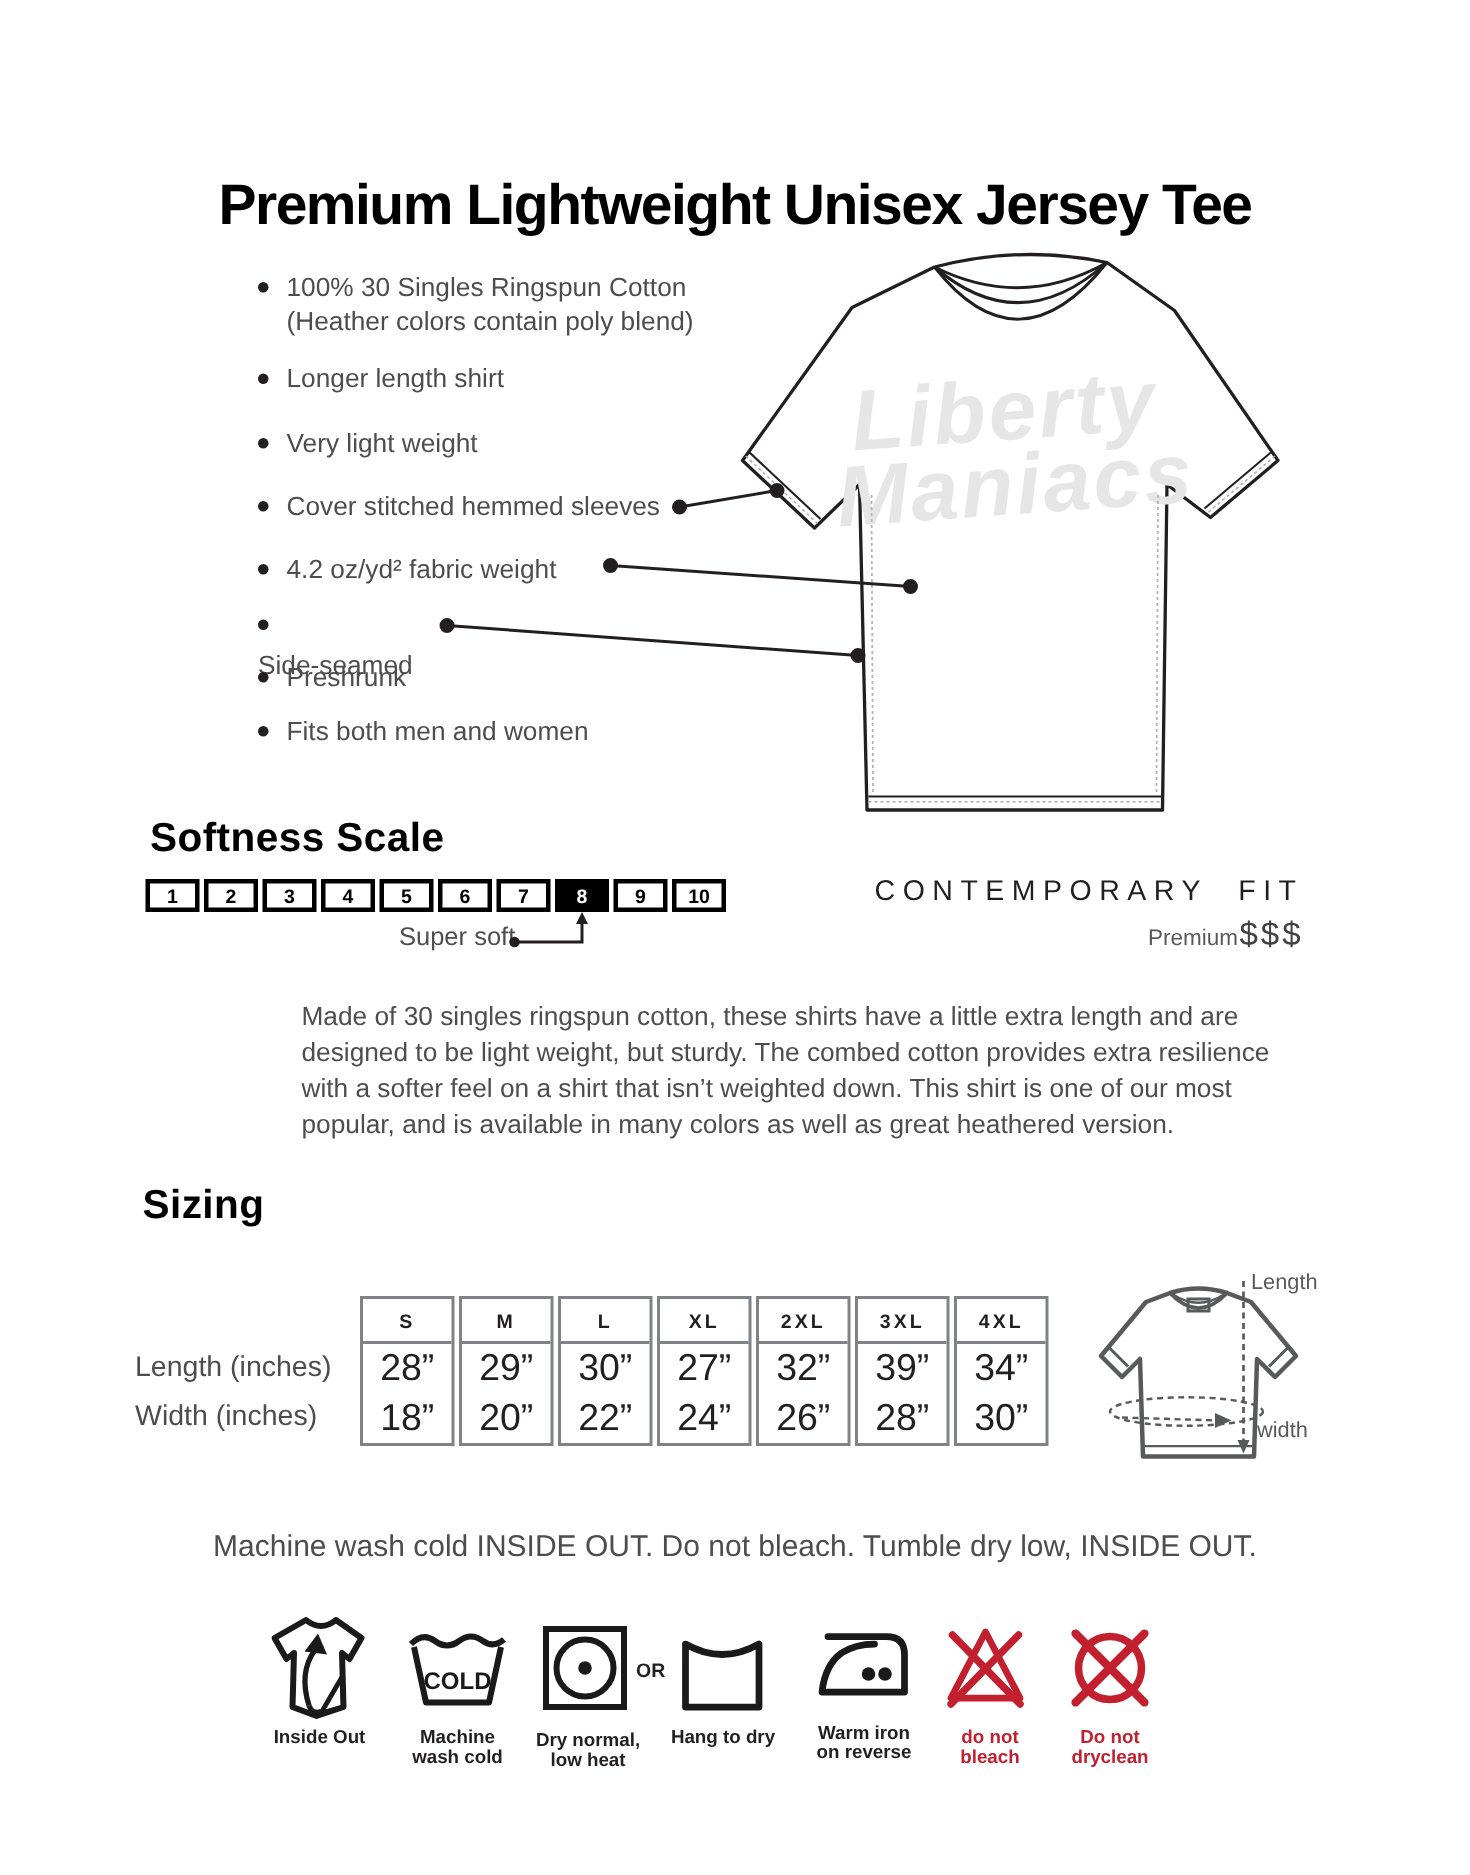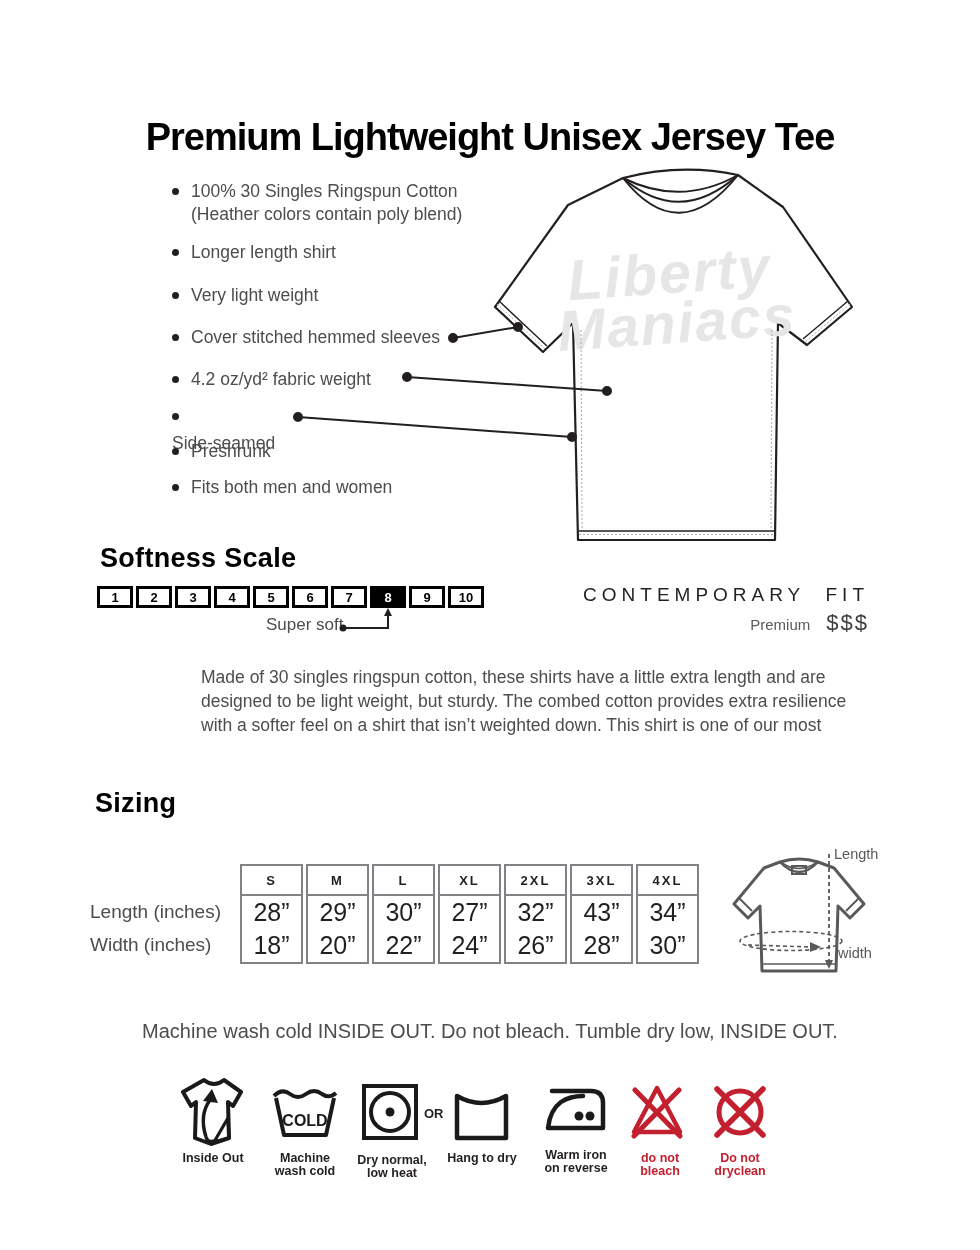--- a/index.html
+++ b/index.html
@@ -17,21 +17,21 @@
 
   
   .h2 { font-size:27px; font-weight:bold; color:#000; letter-spacing:0.3px; }
   .scale { left:97px; top:586px; display:flex; gap:3px; }
   .scale-box { width:36px; height:22px; border:3px solid #000; background:#fff; display:flex;
                align-items:center; justify-content:center; font-size:13px; font-weight:bold; color:#000; }
   .scale-box.sel { background:#000; color:#fff; }
   .super-soft { left:266px; top:615px; font-size:17px; color:#4d4d4f; }
 
   .fit-label { right:111px; top:584px; font-size:19px; letter-spacing:5px; color:#231f20; white-space:pre; }
-  .tier-row { right:111px; top:610px; display:flex; align-items:baseline; gap:16px; }
+  .tier-row { right:111px; top:610px; display:flex; align-items:baseline; gap:1px; }
   .tier { font-size:15px; color:#58595b; }
   .price { font-size:22px; letter-spacing:2px; color:#414042; }
 
   .para { left:156px; top:665px; width:720px; font-size:17.5px; line-height:24px; color:#4d4d4f;margin-left:45px; }
 
   
   .row-label { left:90px; font-size:19px; color:#4d4d4f; }
   .size-table { left:240px; top:864px; display:flex; gap:3px; }
   .size-col { width:63px; border:2px solid #808285; background:#fff; }
   .size-col .hd { height:30px; line-height:30px; text-align:center; font-size:13px; font-weight:bold;
@@ -156,20 +156,21 @@
   <div class="abs fit-label">CONTEMPORARY  FIT</div>
   <div class="abs tier-row">
     <span class="tier">Premium</span>
     <span class="price">$$$</span>
   </div>
 
   <div class="abs para">
     <div>Made of 30 singles ringspun cotton, these shirts have a little extra length and are</div>
     <div>designed to be light weight, but sturdy. The combed cotton provides extra resilience</div>
     <div>with a softer feel on a shirt that isn’t weighted down. This shirt is one of our most</div>
+    <div>popular, and is available in many colors as well as great heathered version.</div>
   </div>
 
   <div class="abs h2" style="left:95px; top:788px;">Sizing</div>
   <div class="abs row-label" style="top:901px;">Length (inches)</div>
   <div class="abs row-label" style="top:934px;">Width (inches)</div>
 
   <div class="abs size-table">
     <div class="size-col">
       <div class="hd">S</div>
       <div class="val">28”</div>
@@ -190,21 +191,21 @@
       <div class="val">27”</div>
       <div class="val">24”</div>
     </div>
     <div class="size-col">
       <div class="hd">2XL</div>
       <div class="val">32”</div>
       <div class="val">26”</div>
     </div>
     <div class="size-col">
       <div class="hd">3XL</div>
-      <div class="val">43”</div>
+      <div class="val">39”</div>
       <div class="val">28”</div>
     </div>
     <div class="size-col">
       <div class="hd">4XL</div>
       <div class="val">34”</div>
       <div class="val">30”</div>
     </div>
   </div>
 
   <svg class="abs" style="left:725px; top:840px;" width="250" height="148" viewBox="725 840 250 148">

